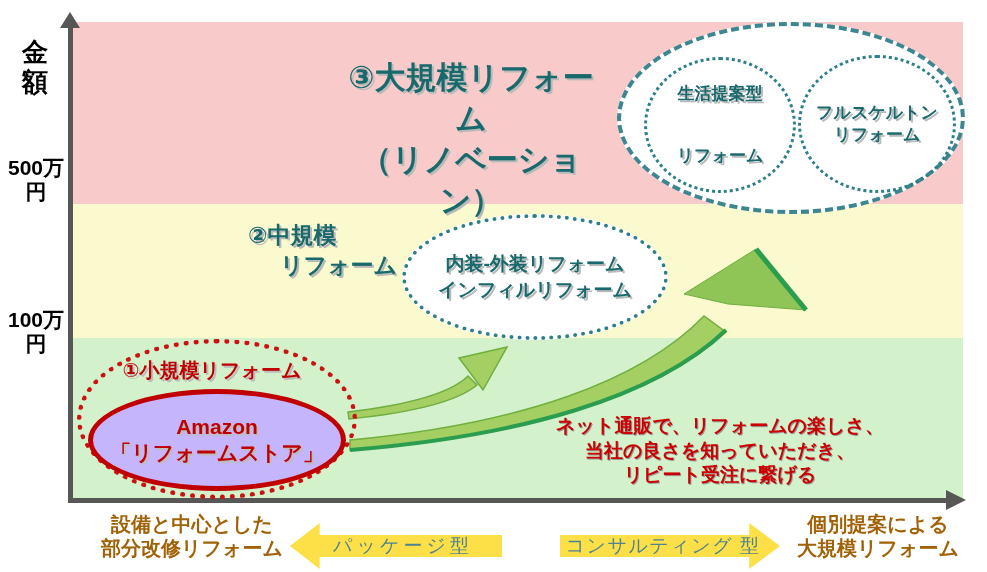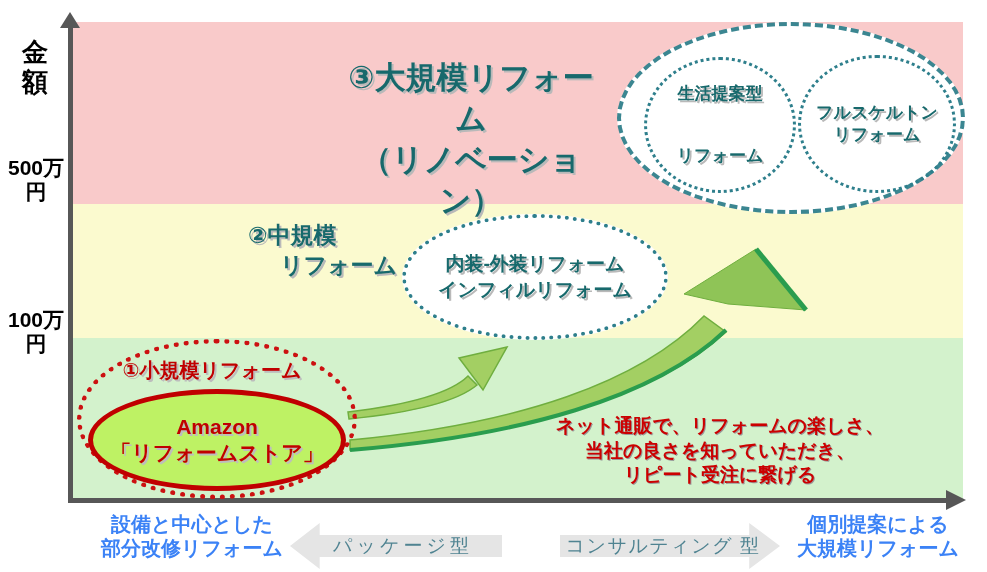--- a/index.html
+++ b/index.html
@@ -31,33 +31,33 @@
   
   .big-ellipse{position:absolute;left:617px;top:22px;width:340px;height:184px;border:4px dashed #3b8691;border-radius:50%;background:#fff;}
   .dot-circle{position:absolute;border:3px dotted #2e7f8c;border-radius:50%;display:flex;flex-direction:column;justify-content:center;align-items:center;font-size:17px;line-height:1.3;text-align:center;}
   .circle-left{left:644px;top:57px;width:146px;height:130px;gap:40px;}
   .circle-right{left:798px;top:55px;width:152px;height:132px;}
   .mid-ellipse{position:absolute;left:402px;top:214px;width:258px;height:118px;border:4px dotted #2e7f8c;border-radius:50%;background:#fff;display:flex;flex-direction:column;justify-content:center;align-items:center;font-size:19px;line-height:1.35;text-align:center;}
 
   
   .red-dotted{position:absolute;left:77px;top:339px;width:270px;height:150px;border:5px dotted #cc1111;border-radius:50%;}
   .red-title{position:absolute;left:77px;top:357px;width:270px;text-align:center;font-size:20px;font-weight:bold;color:#c00000;text-shadow:2px 2px 0 #bdbdbd;}
-  .red-solid{position:absolute;left:88px;top:389px;width:248px;height:92px;border:5px solid #c00000;border-radius:50%;background:#bef264;display:flex;flex-direction:column;justify-content:center;align-items:center;font-size:21px;font-weight:bold;color:#c00000;line-height:1.25;text-shadow:2px 2px 0 #bdbdbd;text-align:center;}
+  .red-solid{position:absolute;left:88px;top:389px;width:248px;height:92px;border:5px solid #c00000;border-radius:50%;background:#c4b5fd;display:flex;flex-direction:column;justify-content:center;align-items:center;font-size:21px;font-weight:bold;color:#c00000;line-height:1.25;text-shadow:2px 2px 0 #bdbdbd;text-align:center;}
 
   
   .message{position:absolute;left:545px;top:394px;width:350px;text-align:center;font-size:19px;font-weight:bold;color:#cc0000;line-height:1.3;text-shadow:1px 1px 0 #9a9a9a;margin-top:20px;}
 
   
   .arrows{position:absolute;left:0;top:0;pointer-events:none;}
 
   
-  .xlabel{position:absolute;top:512px;text-align:center;font-size:20px;font-weight:bold;color:#3b82f6;line-height:1.22;}
+  .xlabel{position:absolute;top:512px;text-align:center;font-size:20px;font-weight:bold;color:#a16207;line-height:1.22;}
   .xlabel-left{left:96px;width:192px;}
   .xlabel-right{left:786px;width:184px;}
-  .blue-arrow{position:absolute;top:523px;height:46px;background:#e5e5e5;display:flex;align-items:center;justify-content:center;color:#4f8391;font-size:19px;}
+  .blue-arrow{position:absolute;top:523px;height:46px;background:#fde047;display:flex;align-items:center;justify-content:center;color:#4f8391;font-size:19px;}
   .blue-left{left:290px;width:212px;letter-spacing:4px;padding-left:14px;box-sizing:border-box;
     clip-path:polygon(0 50%,14% 0,14% 26%,100% 26%,100% 74%,14% 74%,14% 100%);}
   .blue-right{left:560px;width:220px;letter-spacing:1.5px;padding-right:14px;box-sizing:border-box;
     clip-path:polygon(0 26%,86% 26%,86% 0,100% 50%,86% 100%,86% 74%,0 74%);}
 </style>
 </head>
 <body>
 
 <div class="stage">
 

